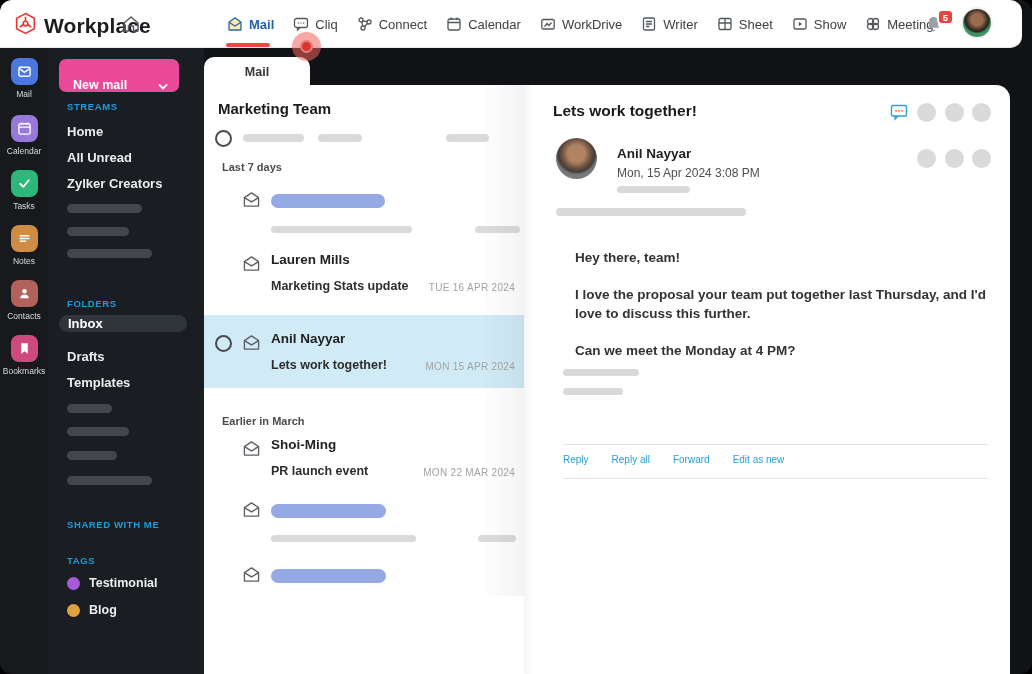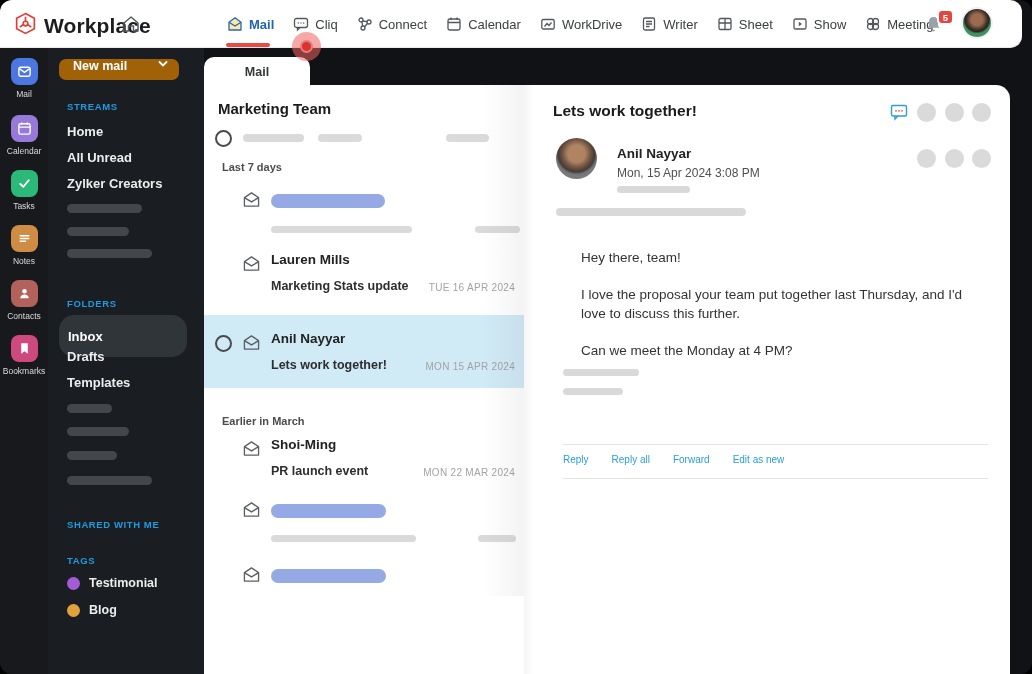--- a/index.html
+++ b/index.html
@@ -26,26 +26,26 @@
 
   
   .rail { position:absolute; left:0; top:48px; width:48px; height:626px; background:#17191d; }
   .rail-item { position:absolute; left:0; width:48px; text-align:center; cursor:pointer; }
   .rail-box { width:27px; height:27px; margin:0 auto; border-radius:8px; display:flex; align-items:center; justify-content:center; }
   .rail-box svg { width:15px; height:15px; }
   .rail-lbl { display:block; margin-top:4px; font-size:8.5px; color:#d8dadd; }
 
   
   .folders { position:absolute; left:48px; top:48px; width:156px; height:626px; background:#1a1d21; }
-  .newmail { position:absolute; left:11px; top:11px; width:120px; height:21px; background:#a16207; border-radius:7px; display:flex; align-items:flex-start; cursor:pointer; }
+  .newmail { position:absolute; left:11px; top:11px; width:120px; height:33px; background:#ec4899; border-radius:7px; display:flex; align-items:flex-end; cursor:pointer; }
   .newmail span { flex:1; padding-left:14px; color:#fff; font-size:12.5px; font-weight:700; }
   .newmail svg { width:10px; height:10px; margin-right:11px; }
   .sec-lbl { position:absolute; left:19px; font-size:9.5px; font-weight:700; color:#1f9ce0; letter-spacing:.6px; }
   .side-item { position:absolute; left:19px; font-size:13px; color:#eceded; font-weight:600; cursor:pointer; }
-  .side-pill { position:absolute; left:11px; width:128px; height:42px; background:#30353a; border-radius:15px; display:flex; align-items:center; cursor:pointer; }
+  .side-pill { position:absolute; left:11px; width:128px; height:17px; background:#30353a; border-radius:15px; display:flex; align-items:center; cursor:pointer; }
   .side-pill span { padding-left:9px; font-size:13px; font-weight:700; color:#fff; }
   .sbar { position:absolute; height:9px; border-radius:5px; background:#43474c; }
   .tag-row { position:absolute; left:19px; display:flex; align-items:center; gap:9px; cursor:pointer; }
   .tag-dot { width:13px; height:13px; border-radius:50%; }
   .tag-row span { font-size:12.5px; font-weight:600; color:#eceded; }
 
   
   .mailtab { position:absolute; left:204px; top:57px; width:106px; height:29px; background:#fff; border-radius:10px 10px 0 0; display:flex; align-items:center; justify-content:center; font-size:12.5px; font-weight:700; color:#33363a; z-index:3; cursor:pointer; }
   .card { position:absolute; left:204px; top:85px; width:806px; height:589px; background:#fff; border-radius:0 14px 0 0; z-index:2; }
 
@@ -68,21 +68,21 @@
   .reading::before { content:""; position:absolute; left:0; top:0; bottom:0; width:10px; background:linear-gradient(to right, rgba(0,0,0,.04), rgba(0,0,0,0)); }
   .subject { position:absolute; left:29px; top:17px; font-size:15.5px; font-weight:700; color:#1b1b1b; }
   .rcirc { position:absolute; width:19px; height:19px; border-radius:50%; background:#dadada; cursor:pointer; }
   .cmt-icon { position:absolute; left:366px; top:18px; width:18px; height:18px; cursor:pointer; }
   .r-avatar { position:absolute; left:32px; top:53px; width:41px; height:41px; border-radius:50%;
     background:radial-gradient(circle at 50% 38%, #b08463 0 26%, #6e5342 44%, #463b34 56%, #74777a 64%, #85888b 100%); }
   .r-sender { position:absolute; left:93px; top:61px; font-size:13.5px; font-weight:700; color:#222; }
   .r-date { position:absolute; left:93px; top:81px; font-size:12px; color:#4f4f4f; }
   .rbar { position:absolute; height:7px; border-radius:4px; background:#d9d9d9; }
   .body-txt { position:absolute; left:39px; top:163px; width:436px; font-size:13.5px; color:#333; line-height:1.45; }
-  .body-txt p { margin:0 18px 17px; }
+  .body-txt p { margin:0 12px 17px;font-weight:bold; }
   .divider { position:absolute; left:39px; width:425px; height:1px; background:#e4e4e4; }
   .actions { position:absolute; left:39px; top:369px; display:flex; gap:23px; }
   .actions span { font-size:10px; color:#2a9fd8; cursor:pointer; }
   .comment-box { position:absolute; left:39px; top:519px; width:425px; height:32px; border:1px solid #cfcfcf; border-radius:4px; background:#fff; }
   .comment-box input { position:absolute; left:12px; top:0; width:300px; height:30px; border:none; outline:none; font-size:13px; font-family:"Liberation Sans",sans-serif; color:#333; background:transparent; }
   .comment-box input::placeholder { color:#9aa0a5; }
   .cb-circ { position:absolute; top:7px; width:18px; height:18px; border-radius:50%; background:#d2d2d2; cursor:pointer; }
 </style>
 </head>
 <body>

